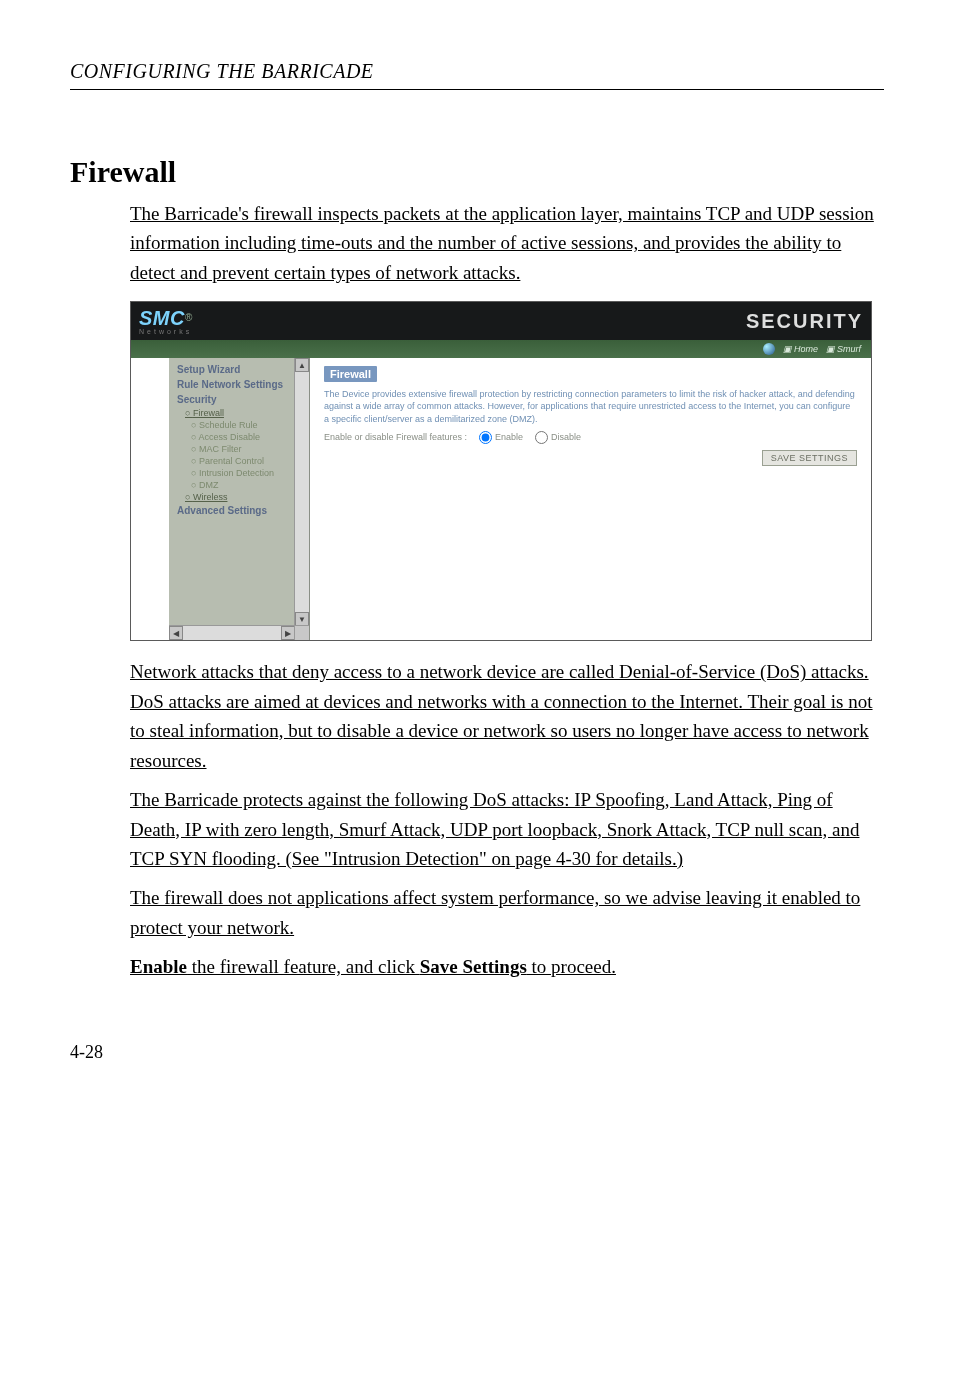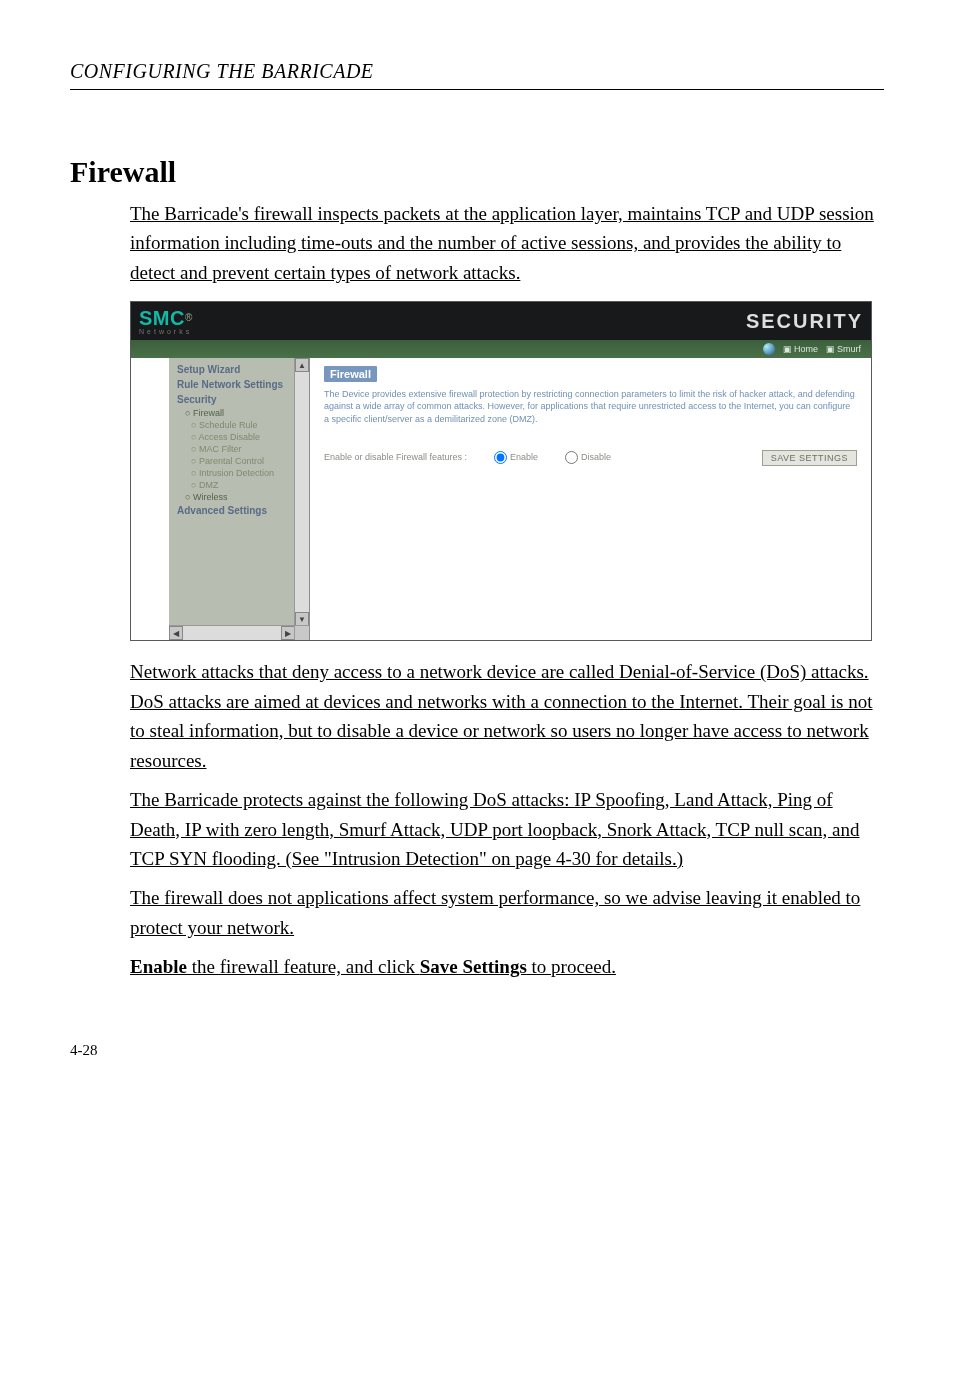--- a/index.html
+++ b/index.html
@@ -48,25 +48,26 @@
   }
   .ss-topbar {
     height: 38px;
     background: #17191a;
     display: flex;
     align-items: center;
     justify-content: space-between;
     padding: 0 8px;
   }
   .ss-logo {
-    color: #14b8a6;
+    color: #7dd3fc;
     font-weight: bold;
     font-size: 20px;
     letter-spacing: 0.5px;
     font-family: Arial, sans-serif;
+    font-style: italic;
   }
   .ss-logo-sub {
     color: #777;
     font-weight: normal;
     font-size: 7px;
     display: block;
     letter-spacing: 3px;
     margin-top: -2px;
   }
   .ss-brand {
@@ -77,20 +78,21 @@
     letter-spacing: 2px;
   }
   .ss-subbar {
     height: 18px;
     background: linear-gradient(#3a5f3a, #4a704a);
     display: flex;
     justify-content: flex-end;
     align-items: center;
     padding-right: 10px;
     gap: 8px;
+    font-style: italic;
   }
   .ss-subbar span {
     color: #d9e8da;
     font-size: 9px;
   }
   .ss-globe {
     width: 12px;
     height: 12px;
     border-radius: 50%;
     background: radial-gradient(circle at 30% 30%, #aef, #258);
@@ -120,20 +122,21 @@
     color: #6a7a5d;
     font-size: 9px;
     padding: 1px 8px 1px 16px;
   }
   .ss-sidebar .nav-sub.ind2 {
     padding-left: 22px;
     color: #7d8a6f;
   }
   .ss-sidebar .nav-sub.highlight {
     color: #55614a;
+    text-decoration: underline;
   }
   .ss-sidebar-scroll {
     position: absolute;
     right: 0;
     top: 0;
     bottom: 14px;
     width: 14px;
     background: #dcdcdc;
     border-left: 1px solid #999;
   }
@@ -194,28 +197,28 @@
     font-weight: bold;
     font-size: 11px;
     padding: 2px 6px;
     display: inline-block;
     border-radius: 1px;
   }
   .ss-desc {
     color: #7090b4;
     font-size: 9px;
     line-height: 1.35;
-    margin: 6px 0 26px 0;
+    margin: 6px 0 6px 0;
   }
   .ss-row {
     color: #8a8f86;
     font-size: 9px;
     display: flex;
     align-items: center;
-    gap: 27px;
+    gap: 12px;
   }
   .ss-radio {
     display: inline-flex;
     align-items: center;
     gap: 3px;
   }
   .ss-radio input {
     margin: 0;
   }
   .ss-save {
@@ -225,21 +228,21 @@
   }
   .ss-save button {
     font-size: 9px;
     padding: 2px 8px;
     background: #e5e5e0;
     border: 1px solid #9aa092;
     color: #6b6f63;
     letter-spacing: 0.5px;
   }
   .page-number {
-    font-size: 15px;
+    font-size: 18px;
     margin-top: 60px;
   }
 </style>
 </head>
 <body>
 
 <div class="page-header">
   <span style="font-style:italic">CONFIGURING THE BARRICADE</span>
 </div>
 

